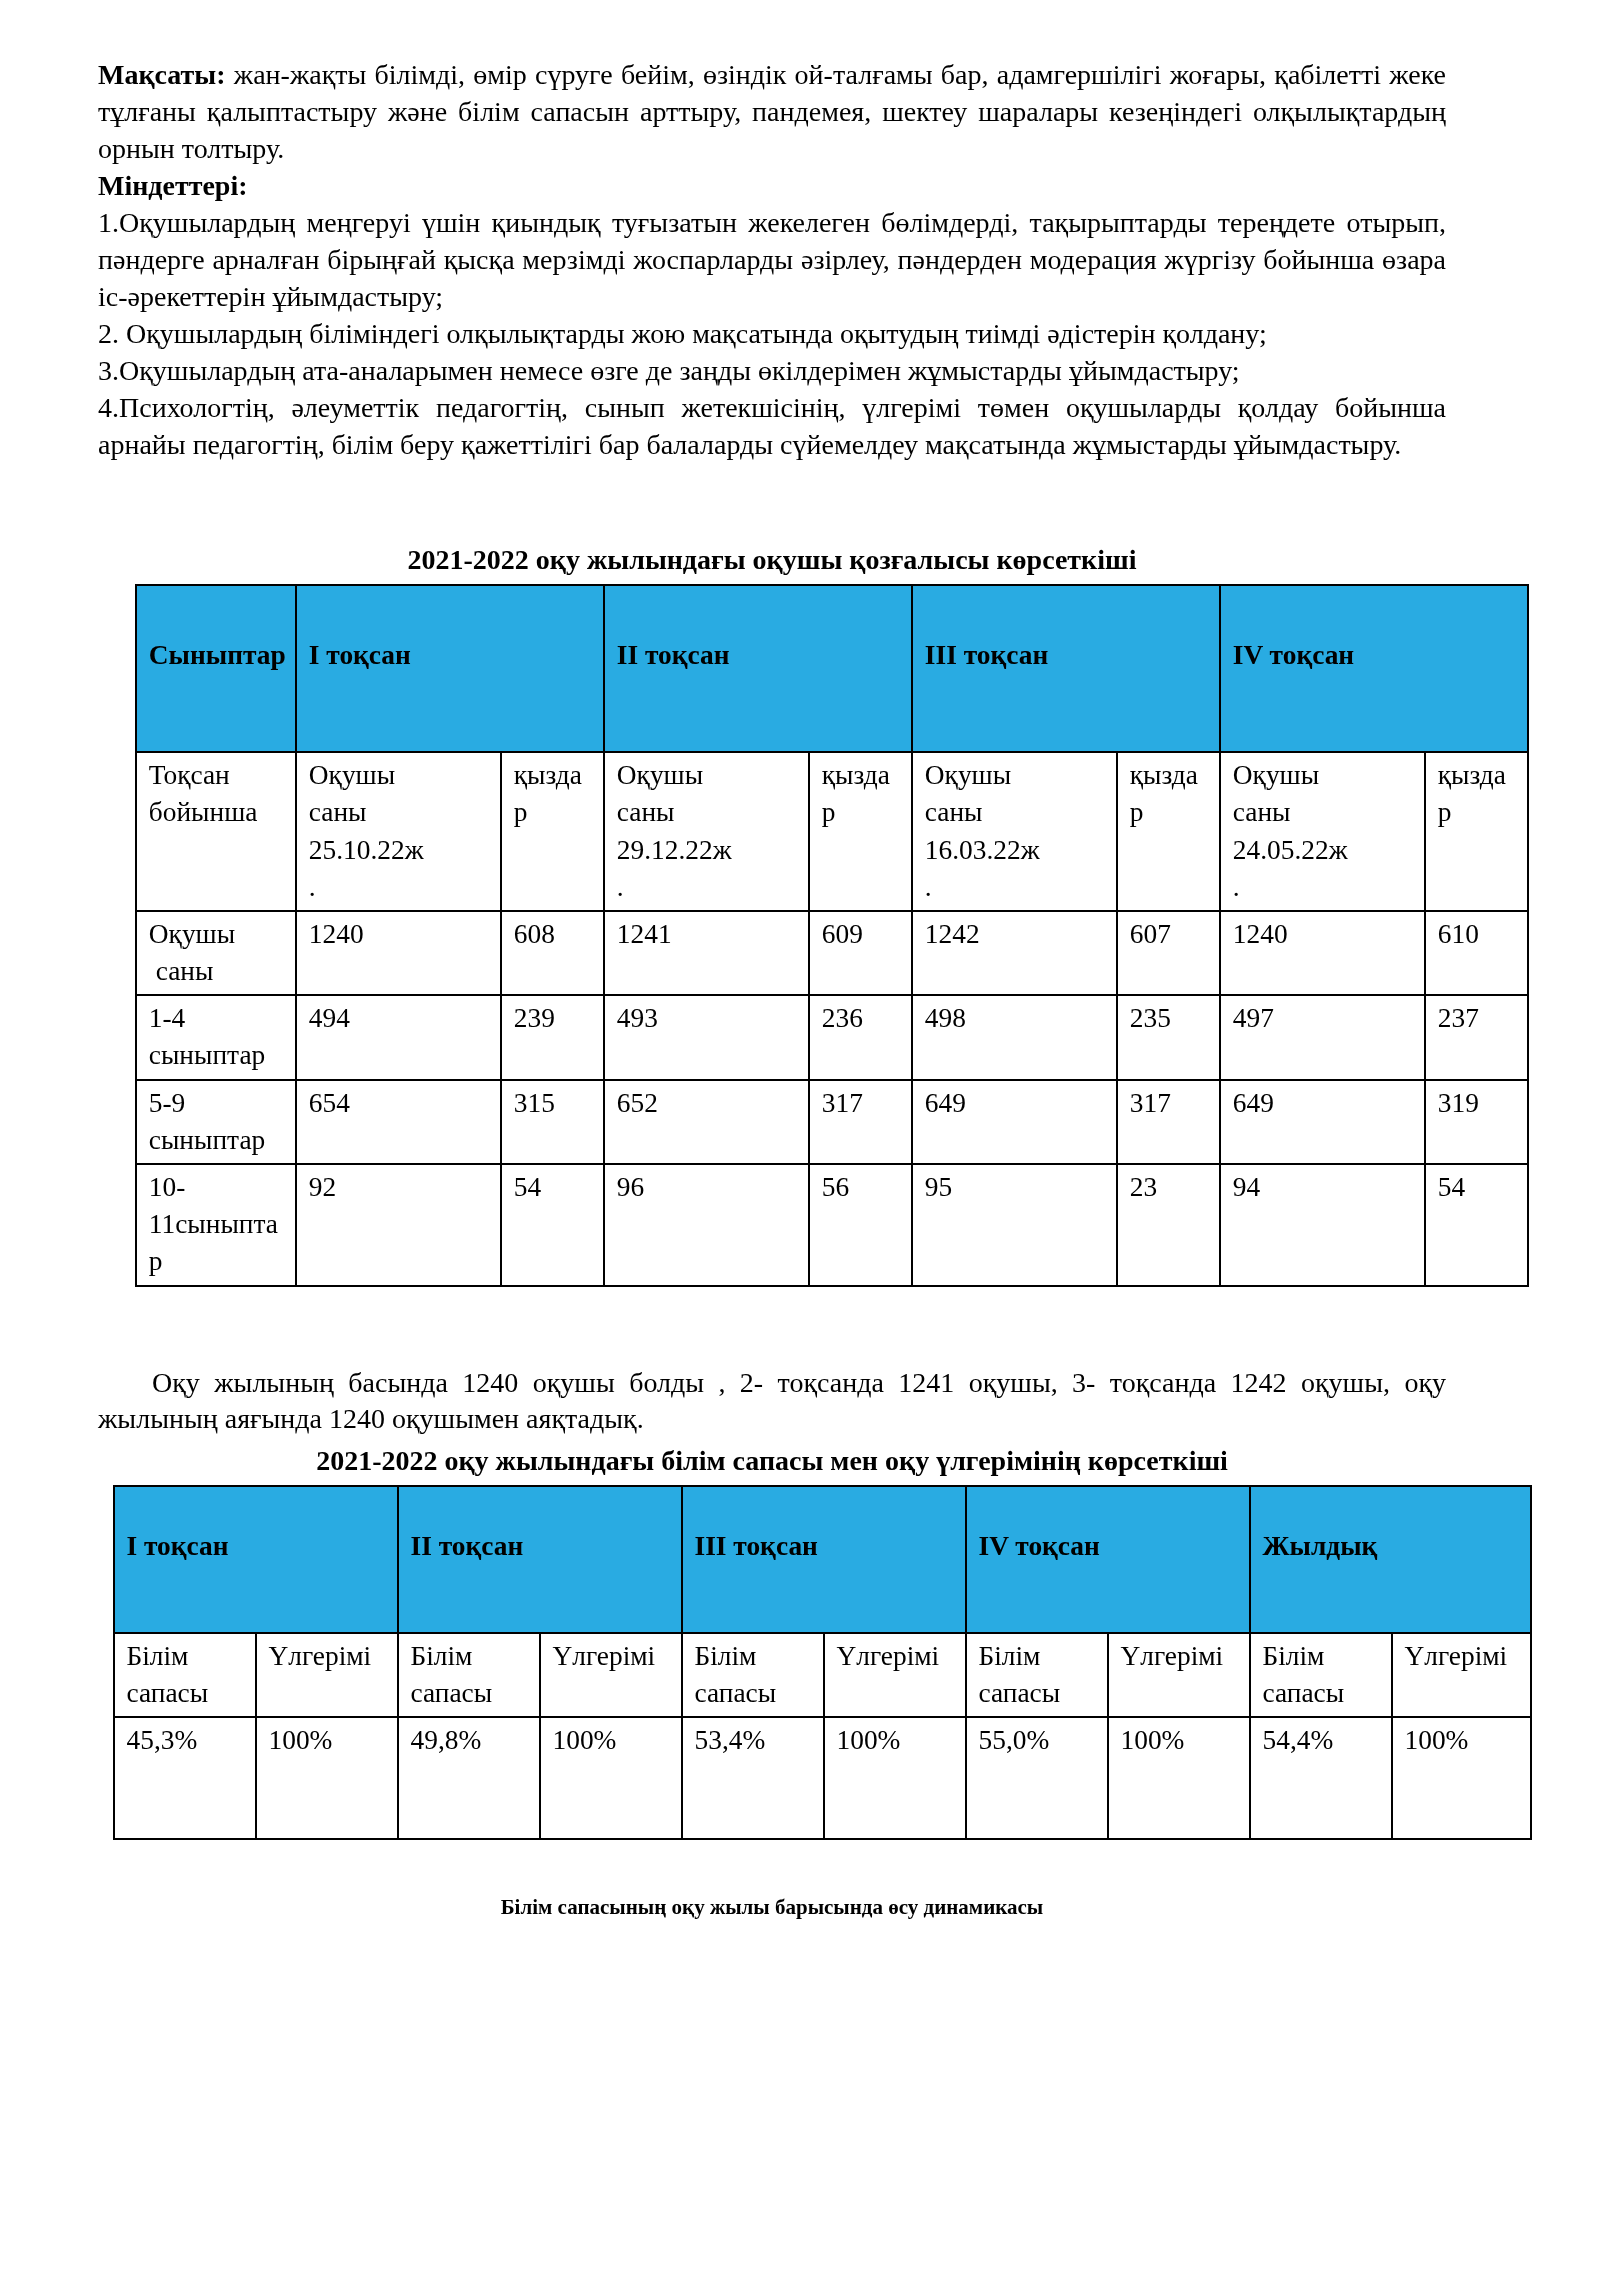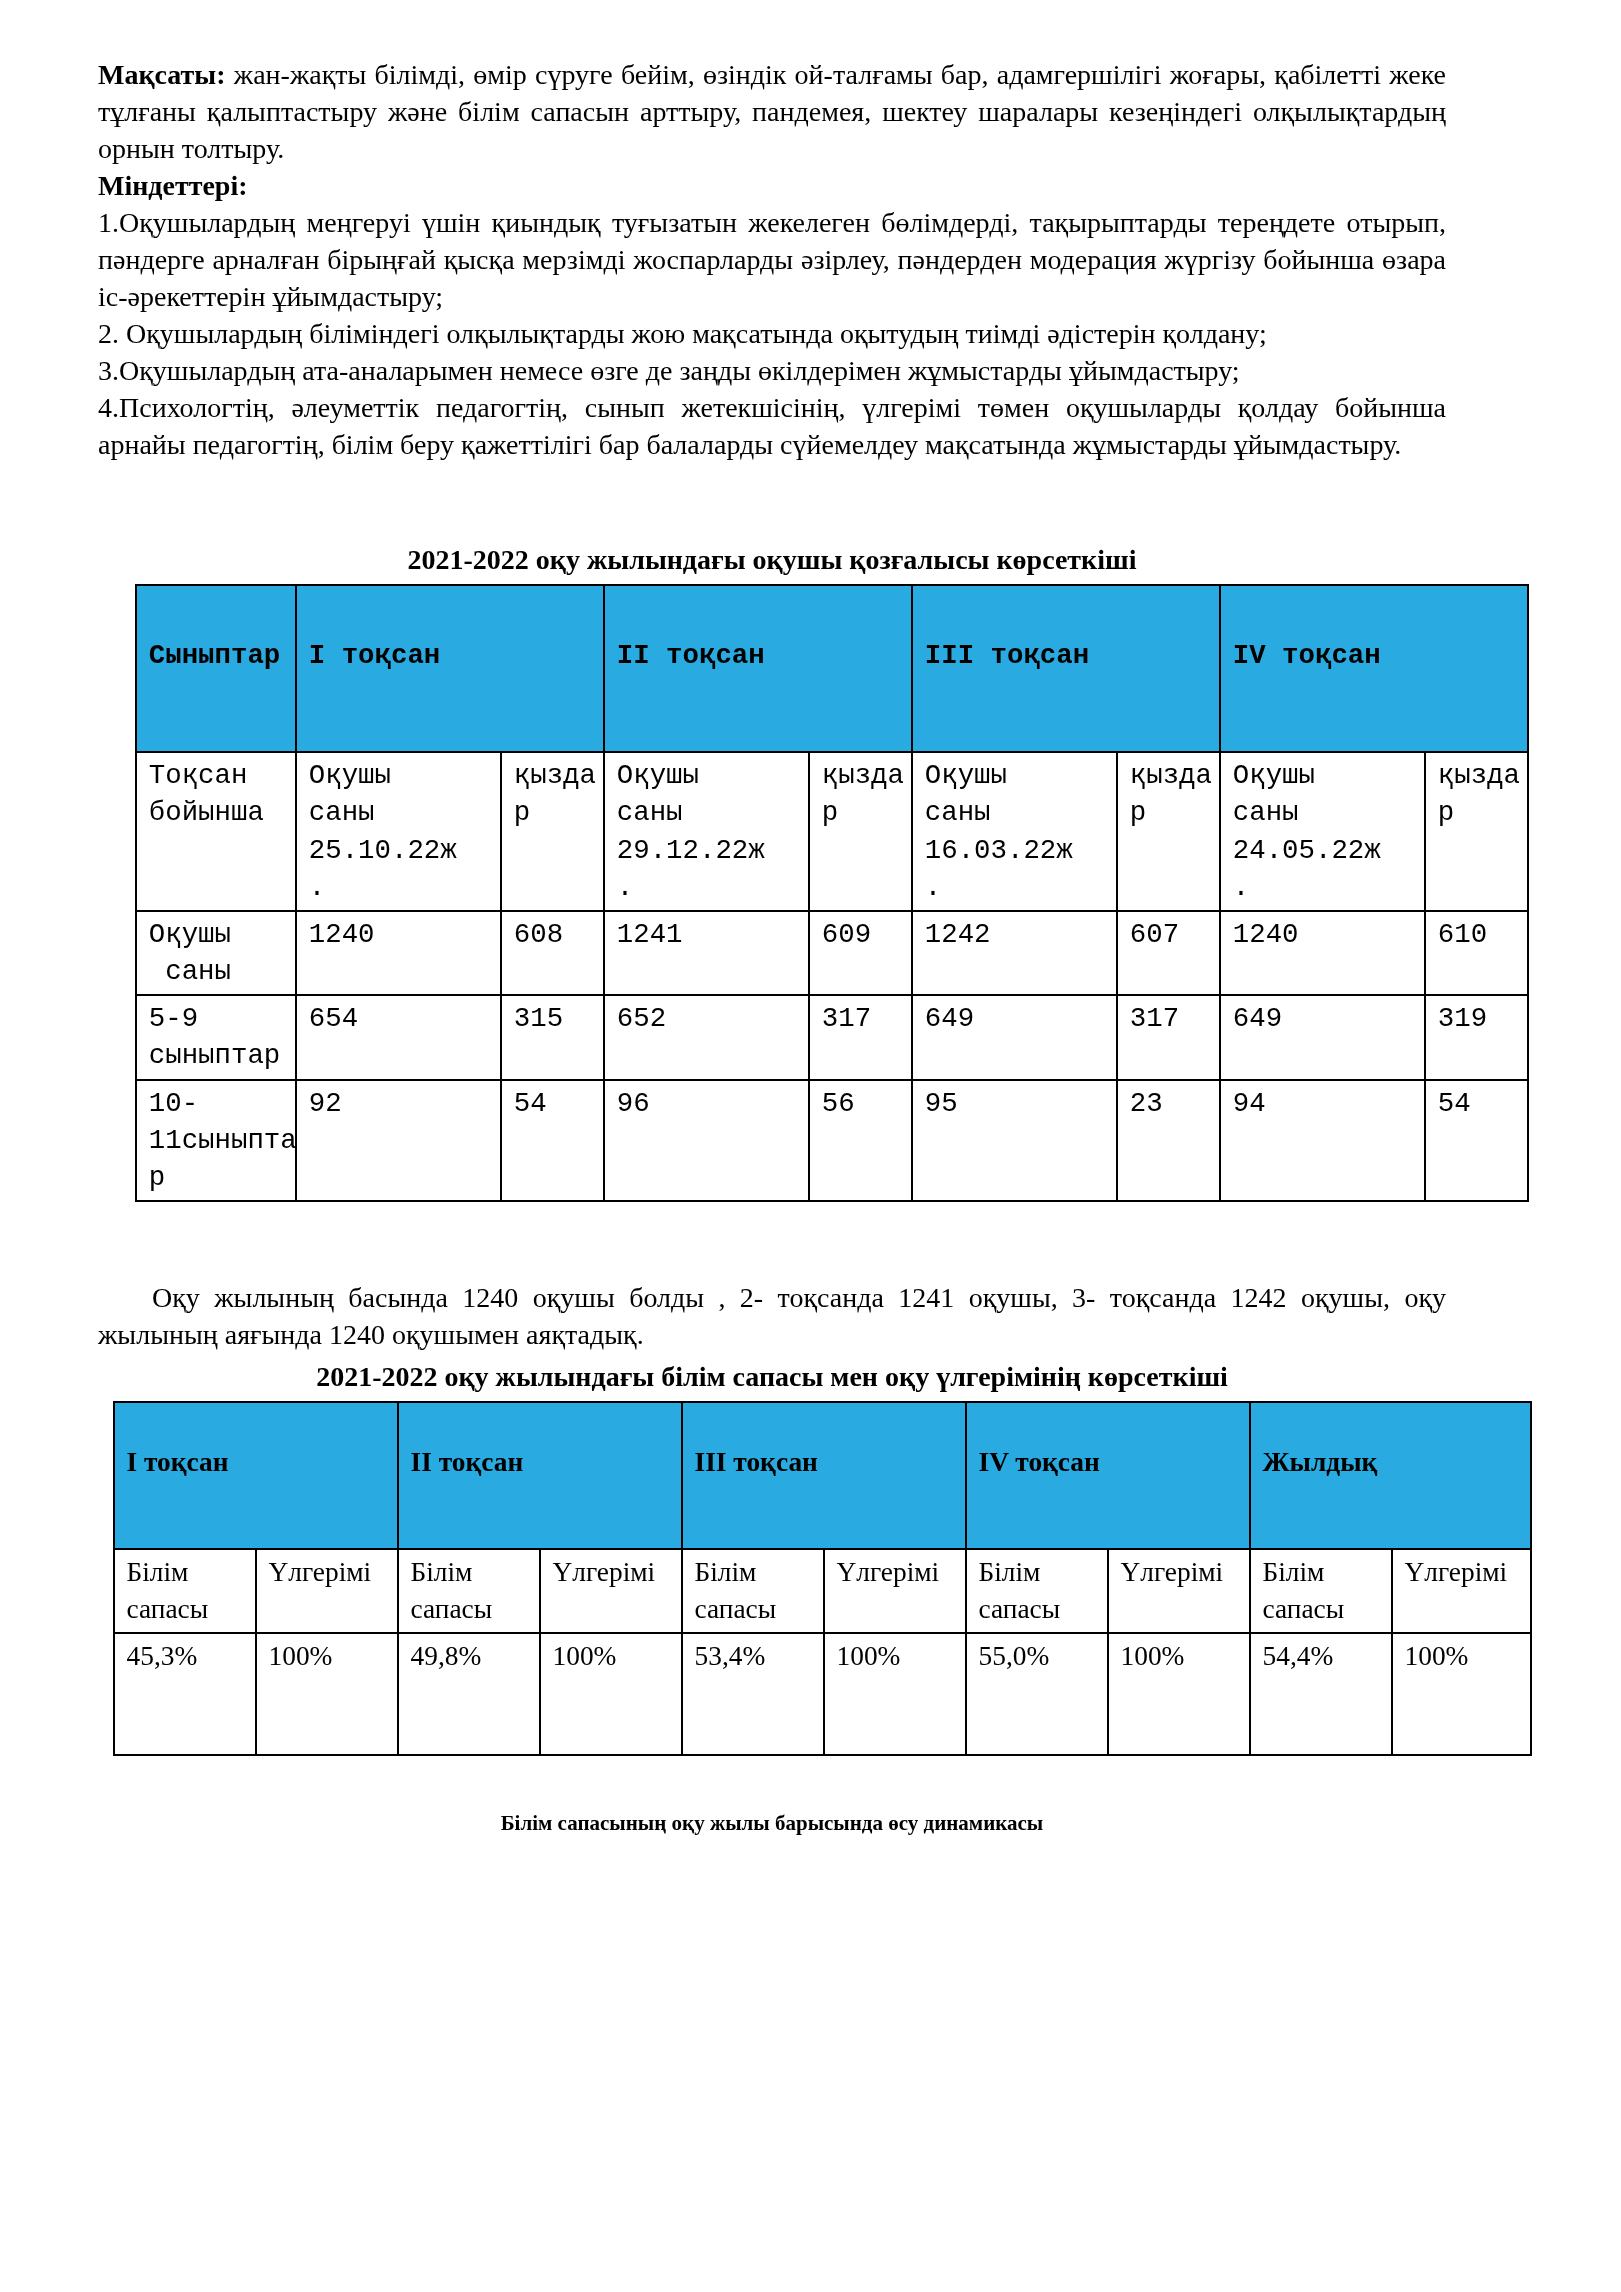--- a/index.html
+++ b/index.html
@@ -21,21 +21,21 @@
   .b { font-weight: bold; }
   .indent { text-indent: 54px; }
   .summary { margin-top: 78px; }
   .tbl-title {
     font-size: 28px; font-weight: bold; text-align: center;
     margin: 0; line-height: 1.35;
   }
   .title1 { margin-top: 78px; margin-bottom: 4.9px; }
   .title2 { margin-top: 3.9px; margin-bottom: 4.9px; }
   table { border-collapse: collapse; table-layout: fixed; }
-  .t1 { width: 1394px; margin-left: 37px; font-family: Liberation Mono, monospace; }
+  .t1 { width: 1394px; margin-left: 37px; }
   .t2 { width: 1418px; margin-left: 14.7px; }
   td {
     border: 2px solid #000000;
     font-size: 27.4px; line-height: 1.36;
     vertical-align: top; text-align: left;
     padding: 3.9px 5.9px 3.9px 11.8px;
     white-space: pre-line;
     overflow: hidden;
     box-sizing: border-box;
   }
@@ -121,20 +121,32 @@
       <td>Оқушы
 &nbsp;саны</td>
       <td>1240</td>
       <td>608</td>
       <td>1241</td>
       <td>609</td>
       <td>1242</td>
       <td>607</td>
       <td>1240</td>
       <td>610</td>
+    </tr>
+    <tr class="datarow">
+      <td>1-4
+сыныптар</td>
+      <td>494</td>
+      <td>239</td>
+      <td>493</td>
+      <td>236</td>
+      <td>498</td>
+      <td>235</td>
+      <td>497</td>
+      <td>237</td>
     </tr>
     <tr class="datarow">
       <td>5-9
 сыныптар</td>
       <td>654</td>
       <td>315</td>
       <td>652</td>
       <td>317</td>
       <td>649</td>
       <td>317</td>

